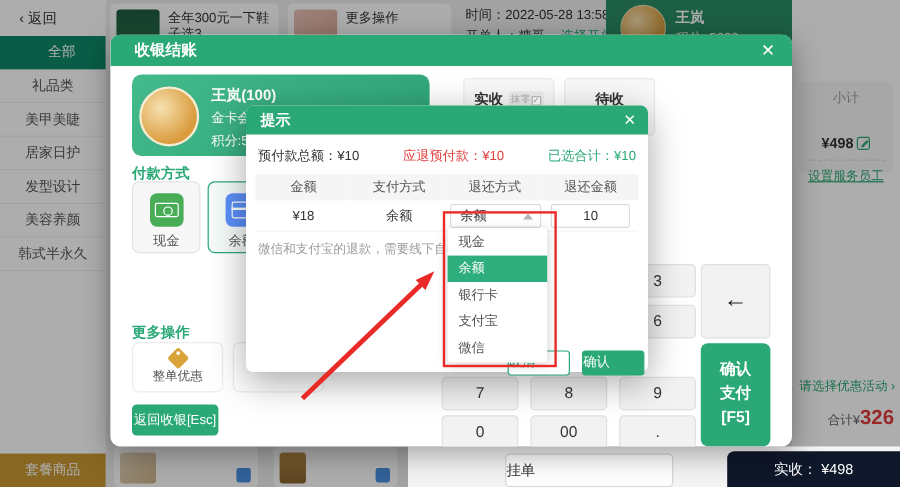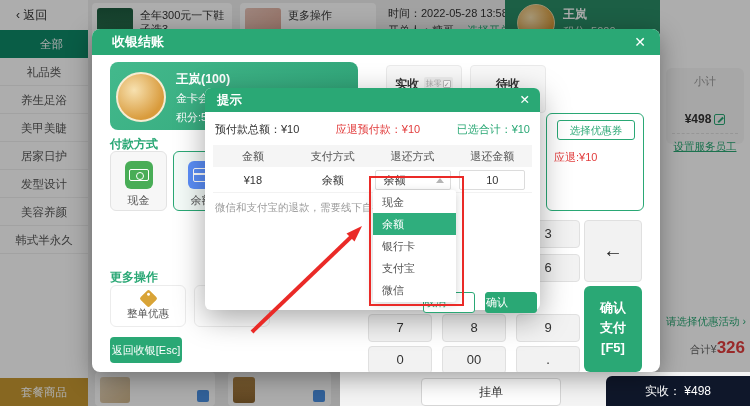--- a/index.html
+++ b/index.html
@@ -40,21 +40,21 @@
   .edit-ic:after { content:""; position:absolute; left:2px; top:4px; width:7px; height:1.5px; background:#2aa875; transform:rotate(-45deg); }
   .sum-dash { margin:7px 6px 0; border-top:1px dashed #ddd; }
   .sum-staff { text-align:center; font-size:10.5px; color:#2aa875; text-decoration:underline; margin-top:6px; }
   .promo-link { position:absolute; right:4px; top:315px; font-size:10.5px; color:#2aa875; }
   .total-line { position:absolute; right:5px; top:338px; font-size:10.5px; color:#666; }
   .total-line b { font-size:17px; color:#e23d3d; }
 
   
   .overlay { position:absolute; inset:0; background:rgba(0,0,0,.32); z-index:4; }
   .bottom-bar { position:absolute; left:340px; top:372px; width:410px; height:34px; background:#f4f4f4; z-index:6; }
-  .hold-btn { position:absolute; left:81px; top:6px; width:140px; height:28px; background:#fff; border:1px solid #d6d6d6; border-radius:4px; font-size:12px; color:#333; text-align:center; line-height:26px; }
+  .hold-btn { position:absolute; left:81px; top:6px; width:140px; height:28px; background:#fff; border:1px solid #d6d6d6; border-radius:4px; font-size:12px; color:#333; line-height:26px; }
   .recv-btn { position:absolute; left:266px; top:4px; width:144px; height:40px; background:#0f172a; border-radius:6px 0 0 0; font-size:12px; color:#fff; text-align:center; line-height:30px; }
 
   
   .modal { position:absolute; left:92px; top:29px; width:568px; height:343px; background:#fff; border-radius:8px; box-shadow:0 6px 24px rgba(0,0,0,.35); z-index:10; overflow:hidden; }
   .m-head { height:26px; background:#2aa875; color:#fff; line-height:26px; padding:0 14px 0 20px; font-size:13px; font-weight:bold; display:flex; justify-content:space-between; }
   .m-close { font-size:14px; font-weight:bold; cursor:pointer; }
   .mem-card { position:absolute; left:18px; top:33px; width:248px; height:68px; border-radius:8px; background:linear-gradient(135deg,#43b98c,#2fa377); color:#fff; }
   .mem-avatar { position:absolute; left:6px; top:10px; width:50px; height:50px; border-radius:50%; background:radial-gradient(circle at 35% 35%,#f7e1b0,#d99b3c 70%); border:2px solid #f6ecd2; }
   .mem-name { position:absolute; left:66px; top:9px; font-size:12.5px; font-weight:bold; }
   .mem-level { position:absolute; left:66px; top:29px; font-size:11px; }
@@ -116,21 +116,20 @@
 <body>
 
 <div class="stage">
 
   <div class="page">
     <div class="abs back-strip">‹ 返回</div>
 
     <div class="abs sidebar">
       <div class="side-item active">全部</div>
       <div class="side-item">礼品类</div>
-      <div class="side-item">养生足浴</div>
       <div class="side-item">美甲美睫</div>
       <div class="side-item">居家日护</div>
       <div class="side-item">发型设计</div>
       <div class="side-item">美容养颜</div>
       <div class="side-item">韩式半永久</div>
       <div class="side-pack">套餐商品</div>
     </div>
 
     <div class="abs pcard" style="left:92px; top:3px; width:140px; height:49px;">
       <div class="pimg bottle"></div>
@@ -222,24 +221,20 @@
     <div class="esc-btn">返回收银[Esc]</div>
 
     <div class="stat-box" style="left:294px; width:76px;">
       <span class="stat-lab">实收</span>
       <span class="mz"><span>抹零</span><span class="mz-box">✓</span></span>
     </div>
     <div class="stat-box" style="left:378px; width:76px;">
       <span class="stat-lab">待收</span>
     </div>
 
-    <div class="coupon-wrap">
-      <div class="coupon-btn">选择优惠券</div>
-      <div class="refund-due">应退:¥10</div>
-    </div>
 
     <div class="key" style="left:276px; top:191px;">1</div>
     <div class="key" style="left:350px; top:191px;">2</div>
     <div class="key" style="left:424px; top:191px;">3</div>
     <div class="key" style="left:276px; top:225px;">4</div>
     <div class="key" style="left:350px; top:225px;">5</div>
     <div class="key" style="left:424px; top:225px;">6</div>
     <div class="key" style="left:276px; top:285px;">7</div>
     <div class="key" style="left:350px; top:285px;">8</div>
     <div class="key" style="left:424px; top:285px;">9</div>

